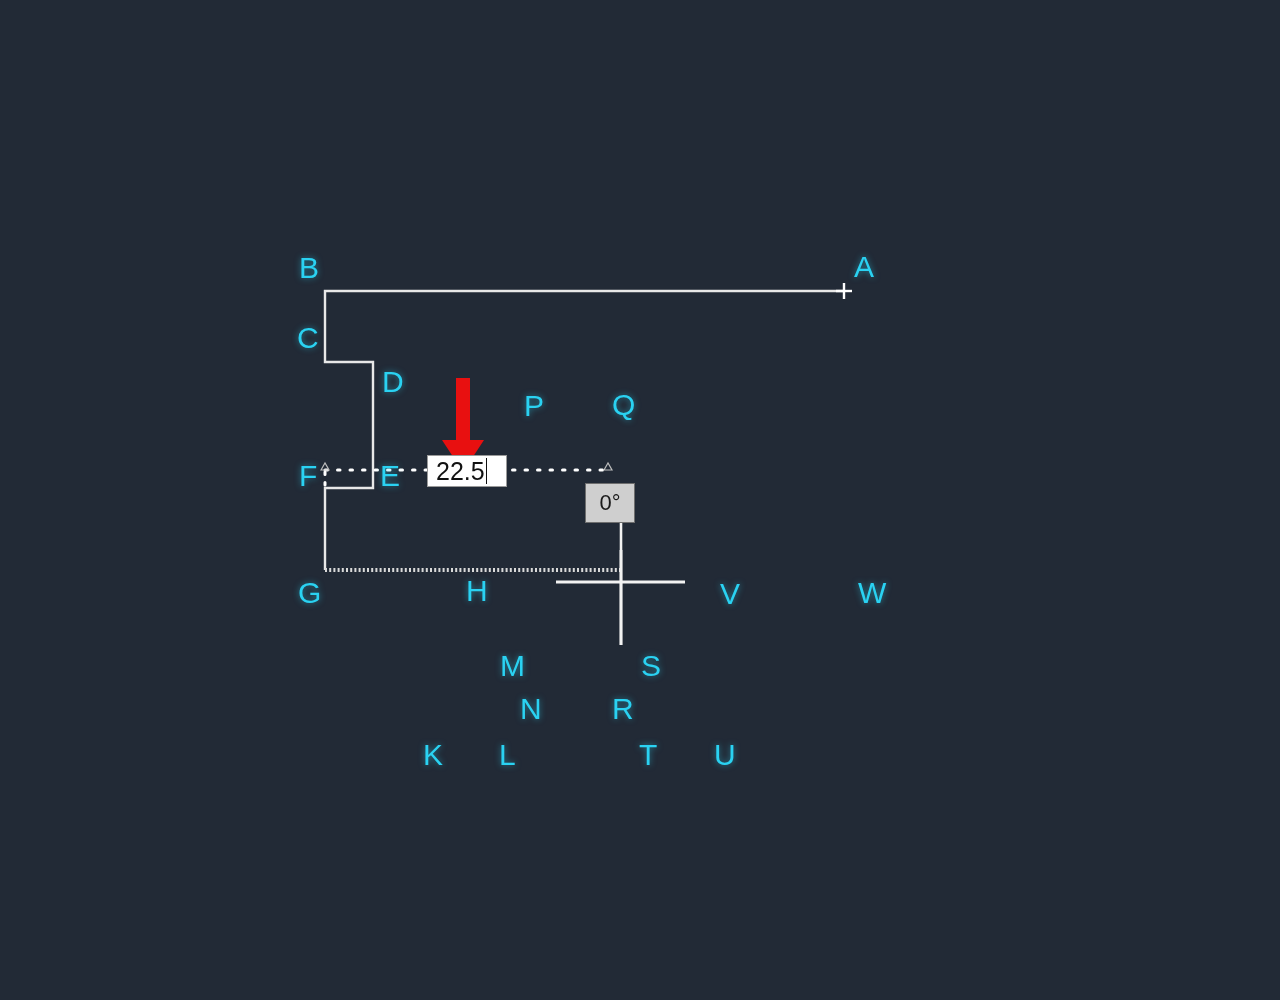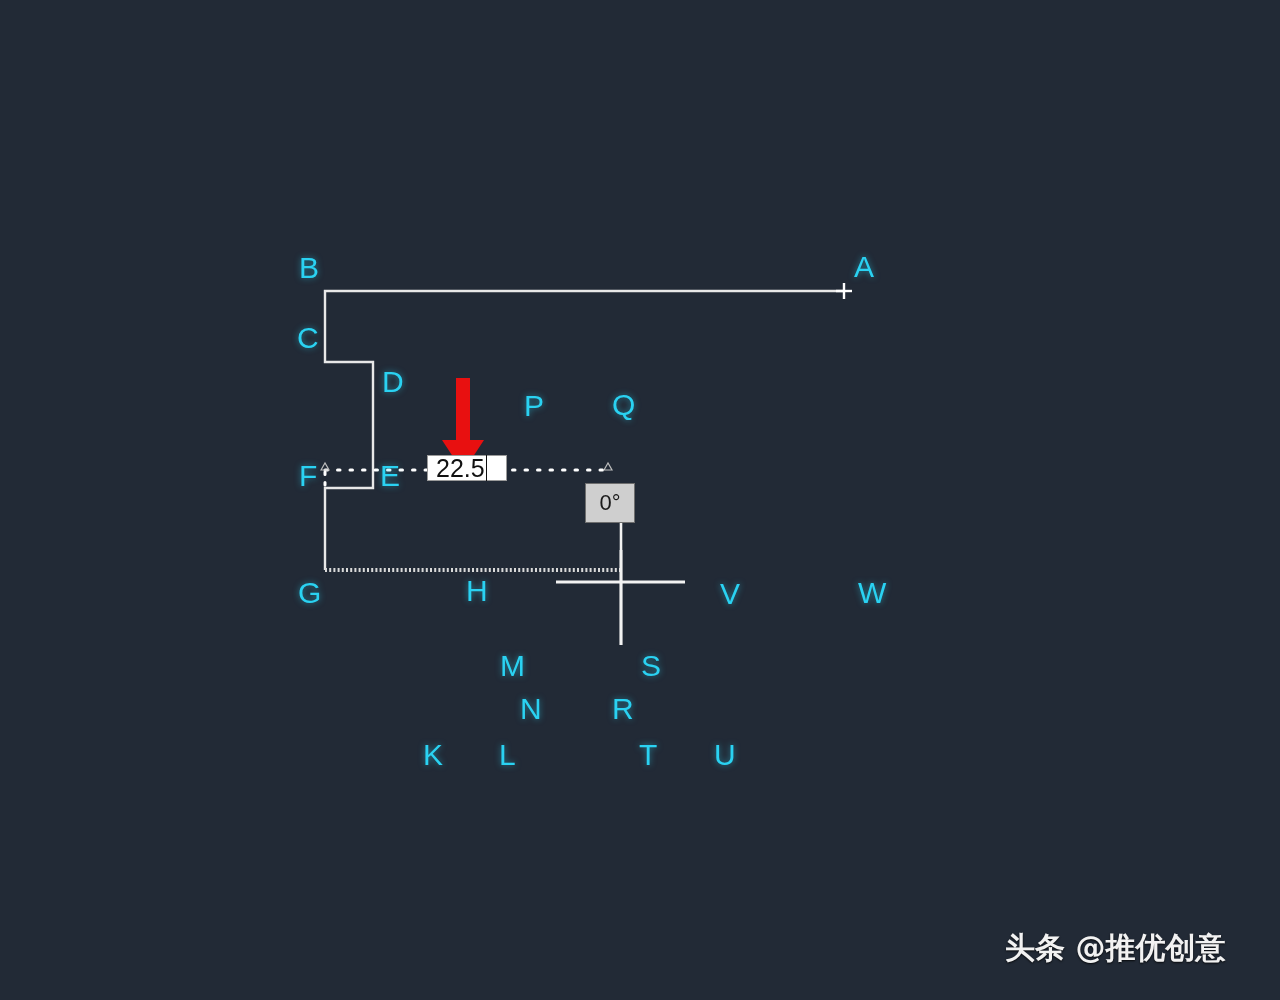--- a/index.html
+++ b/index.html
@@ -58,21 +58,21 @@
     height: 1000px;
     pointer-events: none;
   }
 
   
   .dim-input {
     position: absolute;
     left: 427px;
     top: 455px;
     width: 80px;
-    height: 26px;
+    height: 32px;
     background: #ffffff;
     border: 1px solid #9a9a9a;
     box-sizing: border-box;
     display: flex;
     align-items: center;
     padding-left: 8px;
     font-family: "Liberation Sans", sans-serif;
     font-size: 25px;
     color: #111111;
   }
@@ -187,15 +187,14 @@
       <div class="vlabel" style="left: 500px; top: 651px;">M</div>
       <div class="vlabel" style="left: 641px; top: 651px;">S</div>
       <div class="vlabel" style="left: 520px; top: 694px;">N</div>
       <div class="vlabel" style="left: 612px; top: 694px;">R</div>
       <div class="vlabel" style="left: 423px; top: 740px;">K</div>
       <div class="vlabel" style="left: 499px; top: 740px;">L</div>
       <div class="vlabel" style="left: 639px; top: 740px;">T</div>
       <div class="vlabel" style="left: 714px; top: 740px;">U</div>
     </div>
 
-  <div class="channel-logo">头条 @推优创意</div>
 
 </div>
 
 </body></html>

